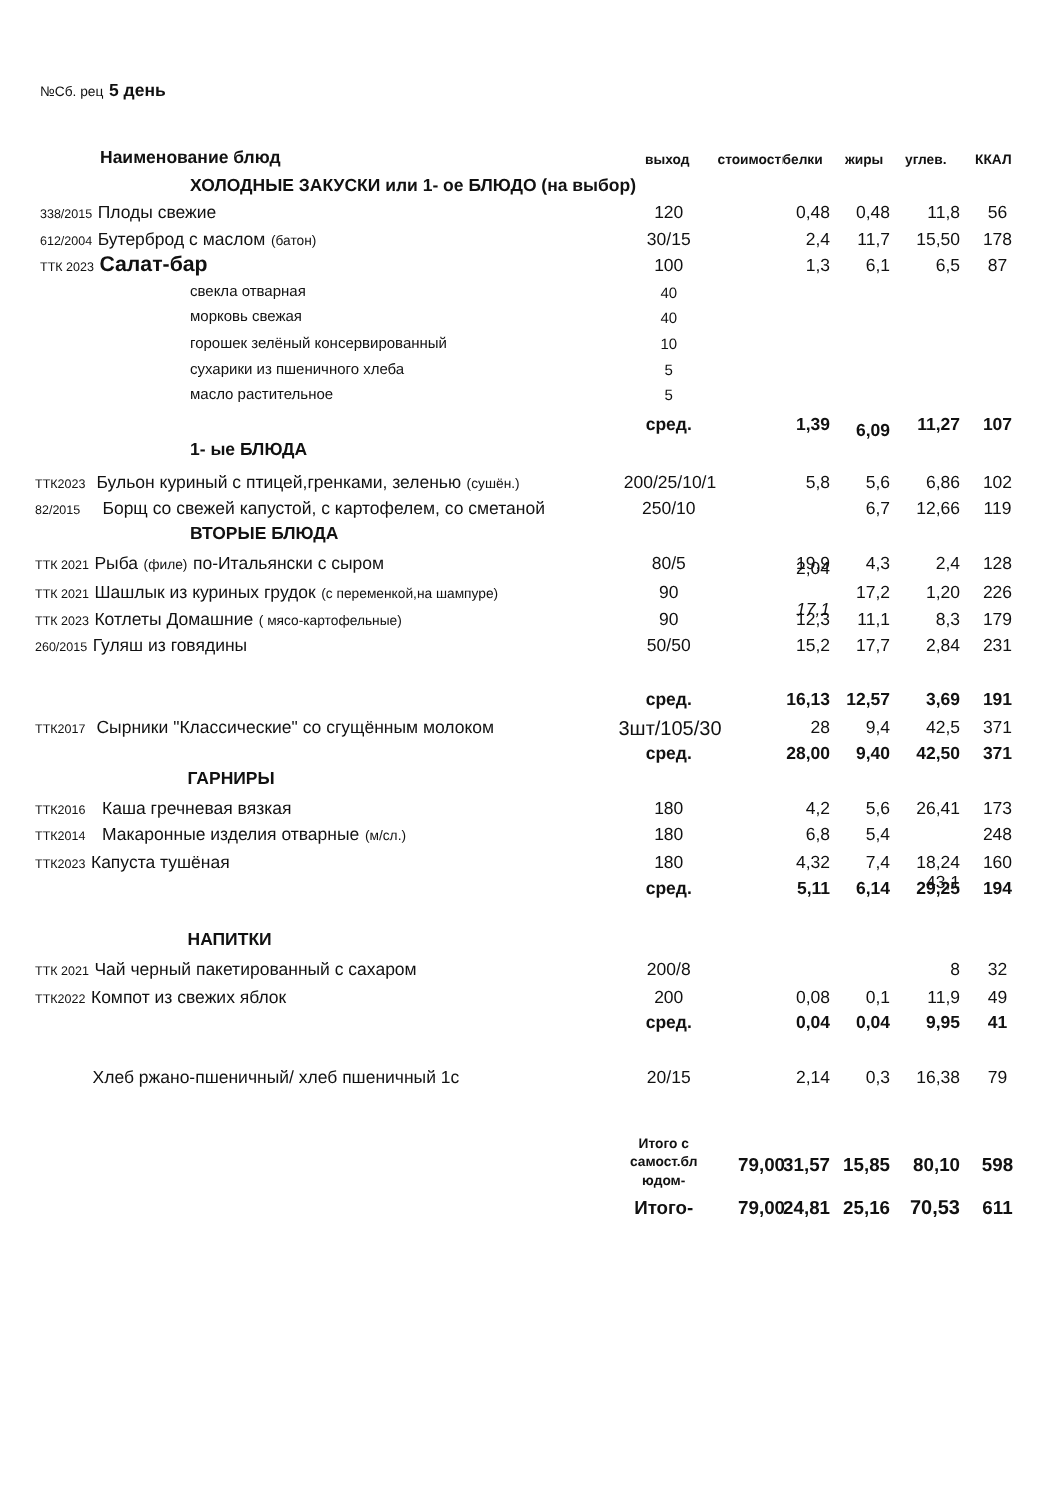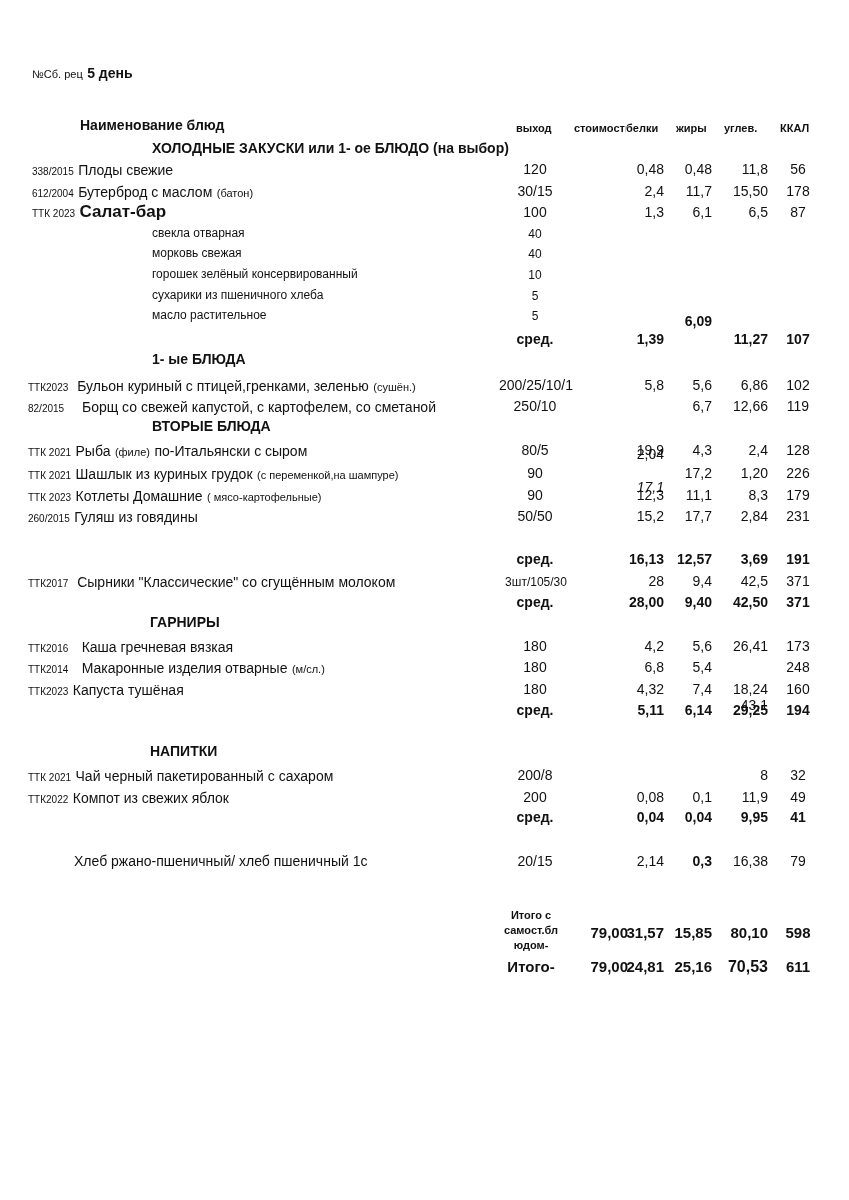--- a/index.html
+++ b/index.html
@@ -82,21 +82,21 @@
 <div class="abs ingr" style="left:490px; top:247px; width:90px; text-align:center;">40</div>
 <div class="abs ingr" style="left:152px; top:267px;">горошек зелёный консервированный</div>
 <div class="abs ingr" style="left:490px; top:268px; width:90px; text-align:center;">10</div>
 <div class="abs ingr" style="left:152px; top:288px;">сухарики из пшеничного хлеба</div>
 <div class="abs ingr" style="left:490px; top:289px; width:90px; text-align:center;">5</div>
 <div class="abs ingr" style="left:152px; top:308px;">масло растительное</div>
 <div class="abs ingr" style="left:490px; top:309px; width:90px; text-align:center;">5</div>
 
 <div class="abs num b row-yield" style="top:331px;">сред.</div>
 <div class="abs num b c-prot" style="top:331px;">1,39</div>
-<div class="abs num b c-fat" style="top:313px;">6,09</div>
+<div class="abs num b c-fat" style="top:336px;">6,09</div>
 <div class="abs num b c-carb" style="top:331px;">11,27</div>
 <div class="abs num b c-kcal" style="top:331px;">107</div>
 
 <div class="abs section" style="left:152px; top:351px;">1- ые БЛЮДА</div>
 
 <div class="abs" style="left:28px; top:377px;">
   <span class="code">ТТК2023</span>&nbsp;
   <span class="dish">Бульон куриный с птицей,гренками, зеленью</span>
   <span class="note">(сушён.)</span>
 </div>
@@ -165,21 +165,21 @@
 <div class="abs num b row-yield" style="top:551px;">сред.</div>
 <div class="abs num b c-prot" style="top:551px;">16,13</div>
 <div class="abs num b c-fat" style="top:551px;">12,57</div>
 <div class="abs num b c-carb" style="top:551px;">3,69</div>
 <div class="abs num b c-kcal" style="top:551px;">191</div>
 
 <div class="abs" style="left:28px; top:573px;">
   <span class="code">ТТК2017</span>&nbsp;
   <span class="dish">Сырники "Классические" со сгущённым молоком</span>
 </div>
-<div class="abs row-yield" style="top:575px; left:486px; width:100px; text-align:center; font-size:12px;">3шт/105/30</div>
+<div class="abs row-yield" style="top:575px; left:486px; width:100px; text-align:center; font-size:16px;">3шт/105/30</div>
 <div class="abs num c-prot" style="top:573px;">28</div>
 <div class="abs num c-fat" style="top:573px;">9,4</div>
 <div class="abs num c-carb" style="top:573px;">42,5</div>
 <div class="abs num c-kcal" style="top:573px;">371</div>
 
 <div class="abs num b row-yield" style="top:594px;">сред.</div>
 <div class="abs num b c-prot" style="top:594px;">28,00</div>
 <div class="abs num b c-fat" style="top:594px;">9,40</div>
 <div class="abs num b c-carb" style="top:594px;">42,50</div>
 <div class="abs num b c-kcal" style="top:594px;">371</div>
@@ -245,21 +245,21 @@
 
 <div class="abs num b row-yield" style="top:809px;">сред.</div>
 <div class="abs num b c-prot" style="top:809px;">0,04</div>
 <div class="abs num b c-fat" style="top:809px;">0,04</div>
 <div class="abs num b c-carb" style="top:809px;">9,95</div>
 <div class="abs num b c-kcal" style="top:809px;">41</div>
 
 <div class="abs dish" style="left:74px; top:853px;">Хлеб ржано-пшеничный/ хлеб пшеничный 1с</div>
 <div class="abs num row-yield" style="top:853px;">20/15</div>
 <div class="abs num c-prot" style="top:853px;">2,14</div>
-<div class="abs num c-fat" style="top:853px;font-weight:bold;">0,3</div>
+<div class="abs num c-fat" style="top:853px;">0,3</div>
 <div class="abs num c-carb" style="top:853px;">16,38</div>
 <div class="abs num c-kcal" style="top:853px;">79</div>
 
 <div class="abs total-label" style="left:496px; top:908px;">
   <div>Итого с</div>
   <div>самост.бл</div>
   <div>юдом-</div>
 </div>
 <div class="abs num b" style="left:574px; top:924px; width:54px; text-align:right; font-size:15px;">79,00</div>
 <div class="abs num b c-prot" style="top:924px; font-size:15px;">31,57</div>

